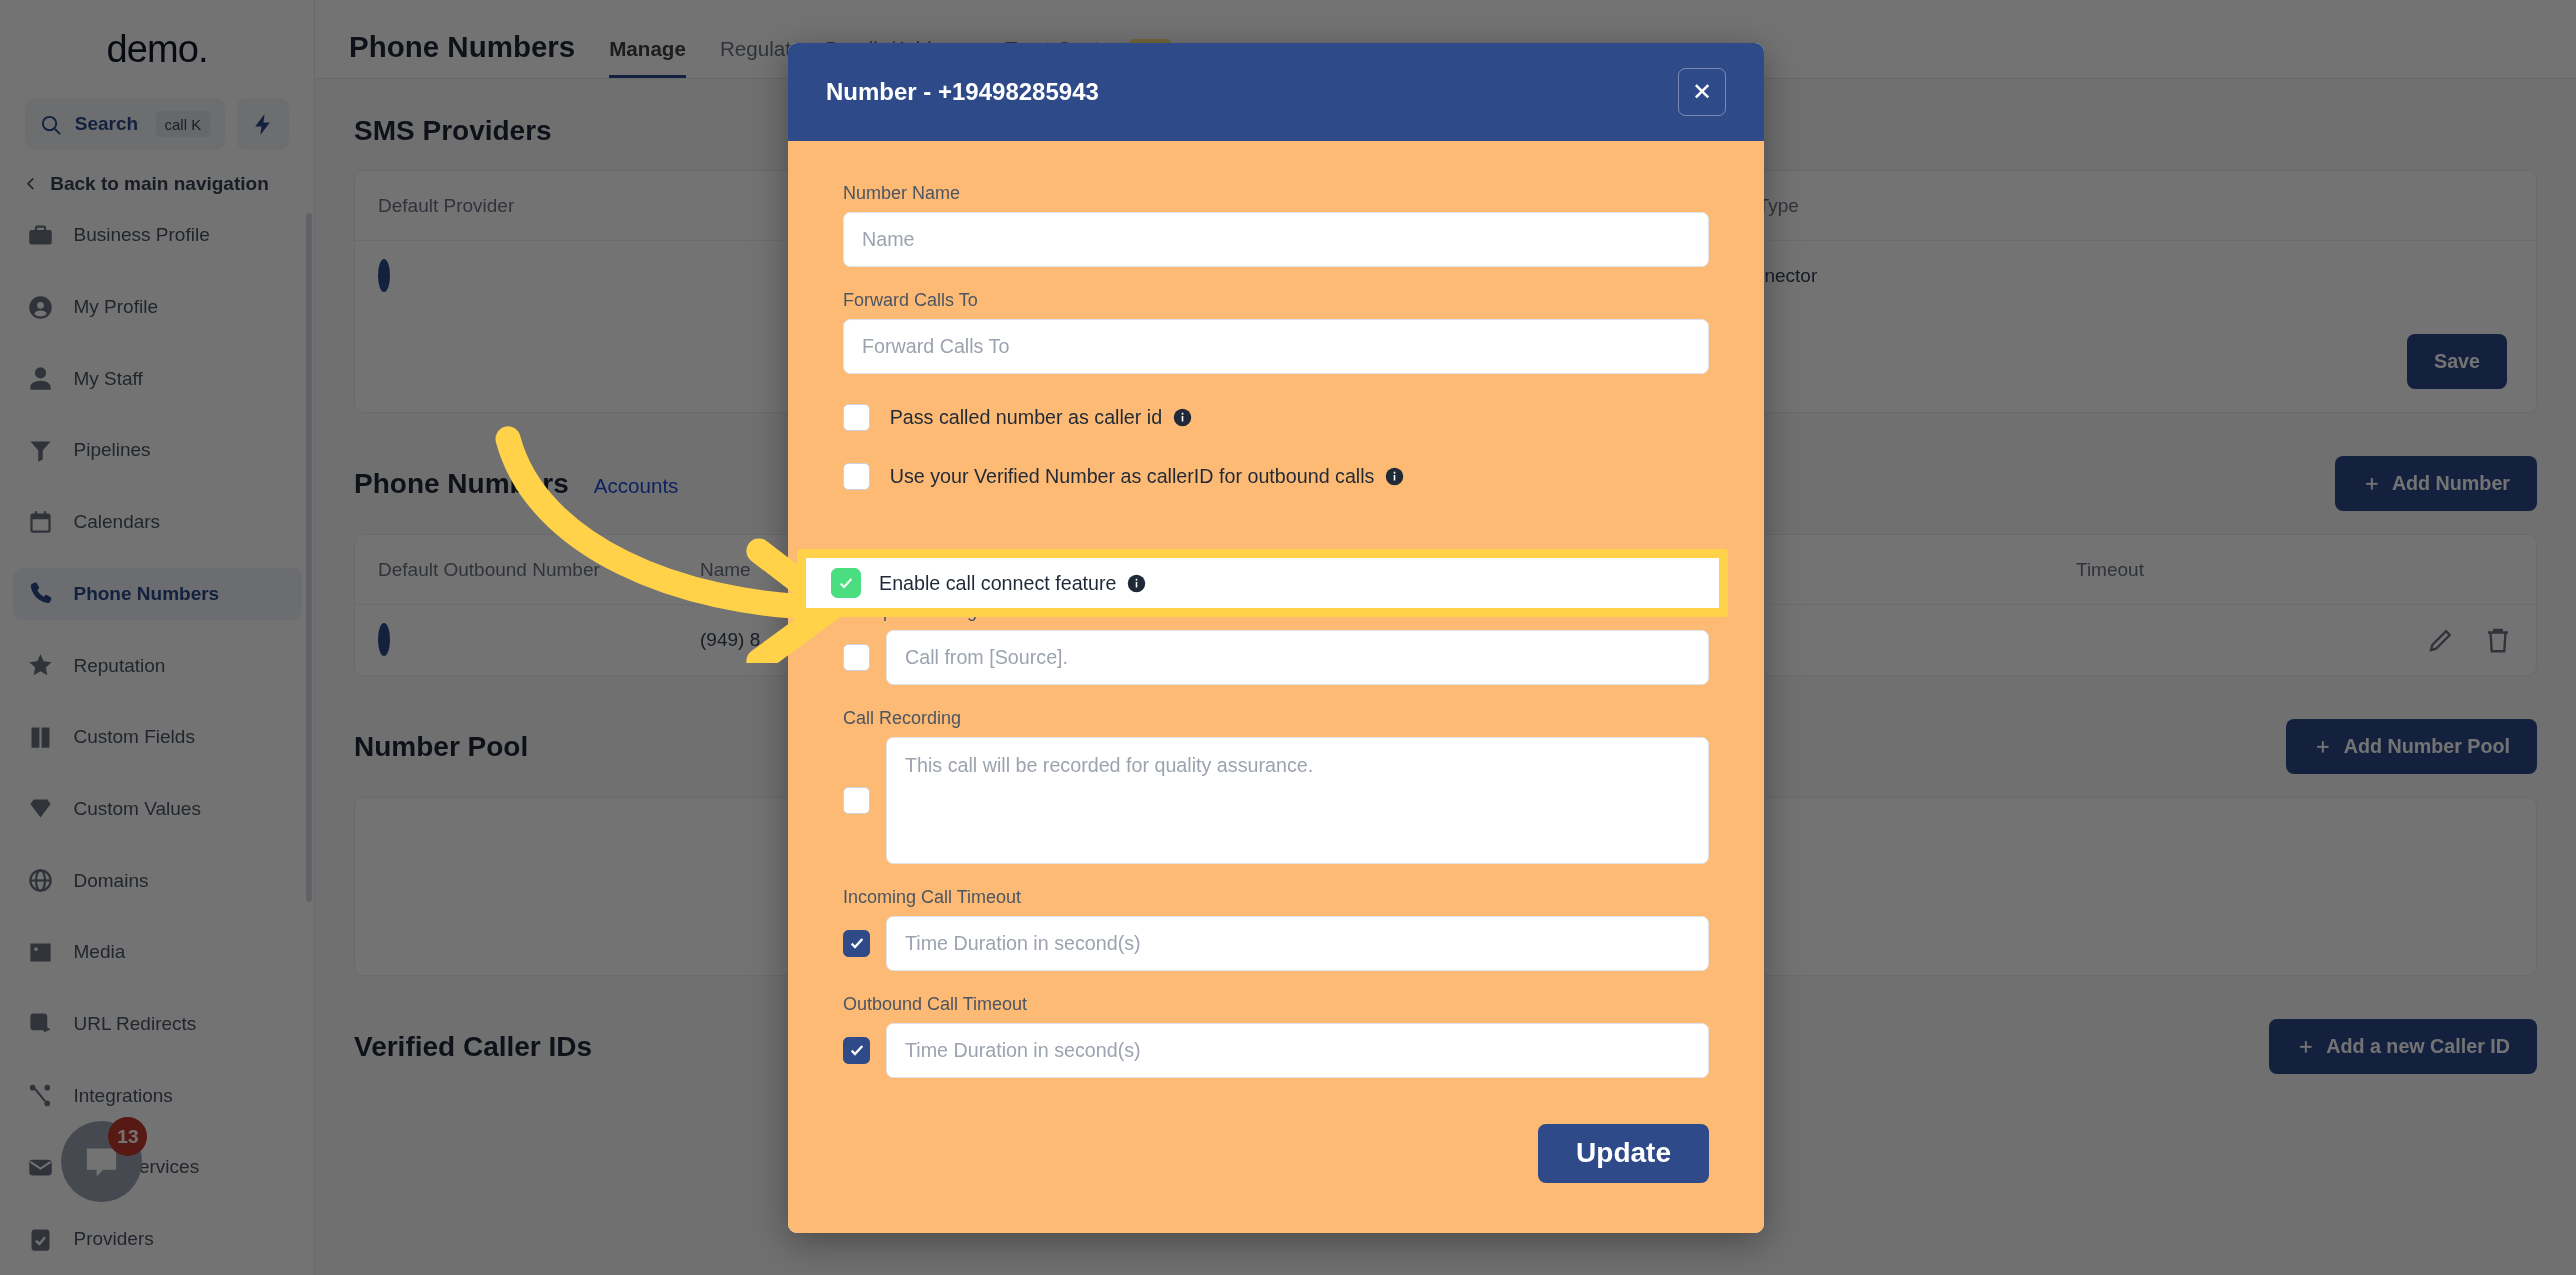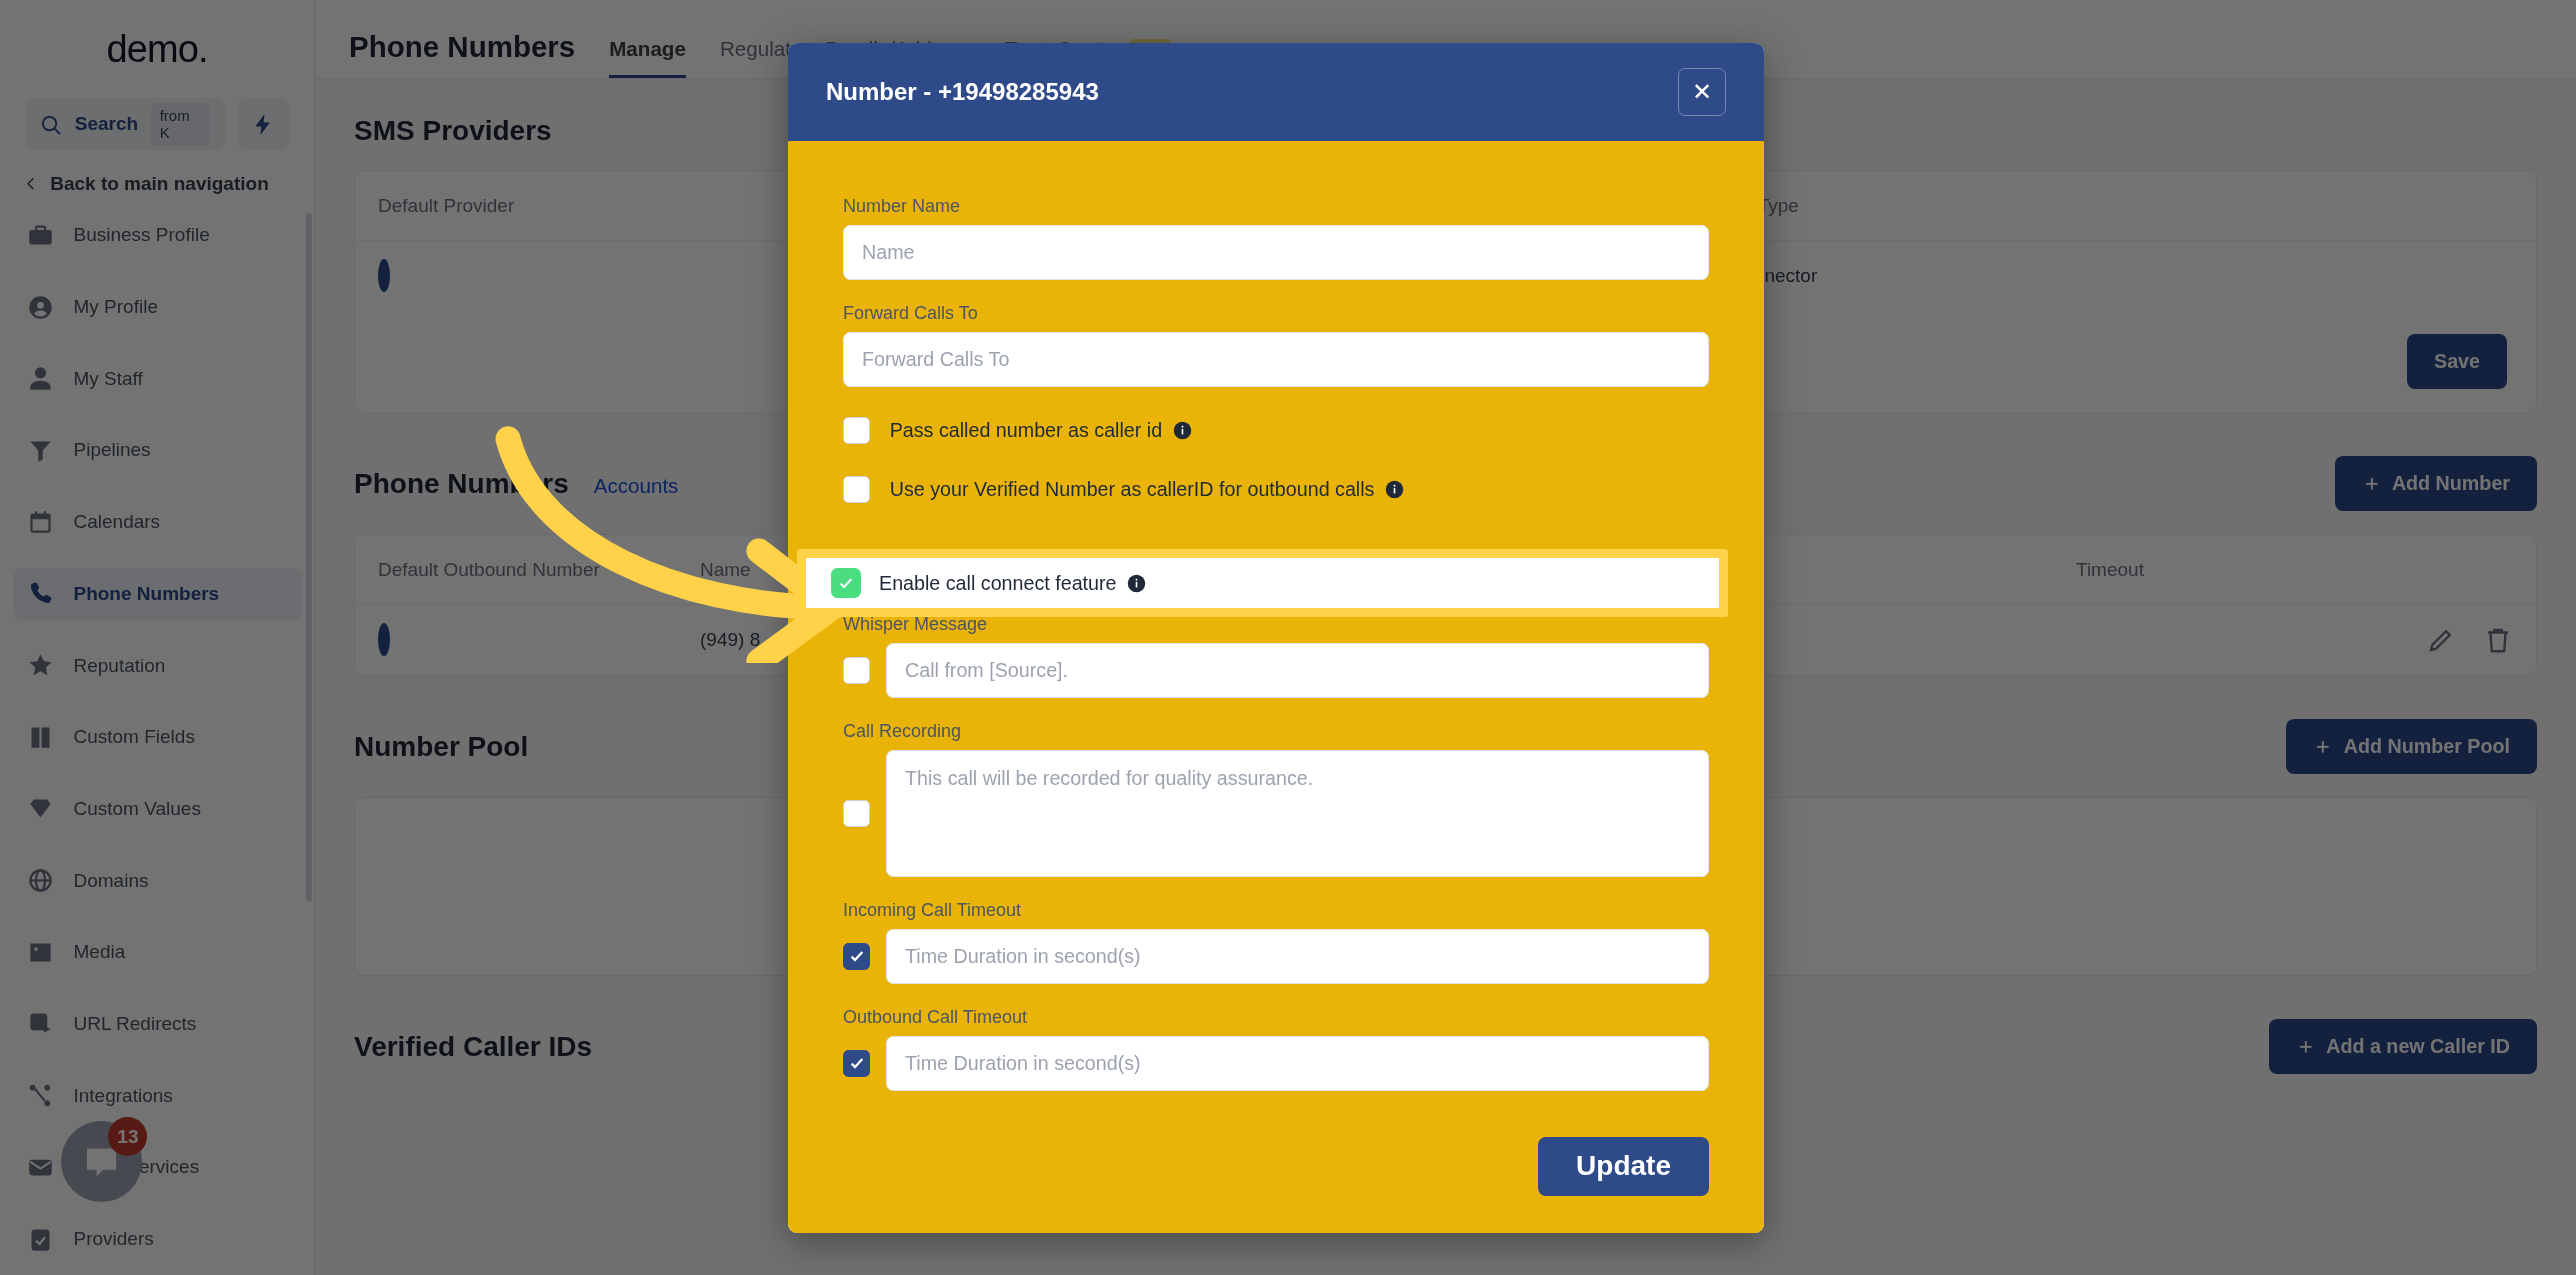--- a/index.html
+++ b/index.html
@@ -166,22 +166,22 @@
     padding: 0 38px;
     flex: none;
   }
   .modal-title { color: #ffffff; font-size: 24px; font-weight: 600; }
   .modal-x {
     width: 48px; height: 48px; border: 0.9px solid rgba(255,255,255,.35);
     border-radius: 7.2px; color: #ffffff; font-size: 24px; background: transparent;
     display: flex; align-items: center; justify-content: center;
   }
   .modal-body {
-    flex: 1; padding: 55px 55px 36px 55px; overflow: hidden;
-    background: #eab308;
+    flex: 1; padding: 42px 55px 36px 55px; overflow: hidden;
+    background: #fdba74;
   }
   .f-label { font-size: 18px; color: #4b5563; margin-bottom: 8px; }
   .f-input {
     width: 100%; height: 55px; border: 0.9px solid #dfe3ea; border-radius: 7.2px;
     background: #ffffff; padding: 0 18px; font-size: 19.7px; color: #111827;
     font-family: "Liberation Sans", sans-serif;
   }
   .f-input::placeholder { color: #9ca3af; }
   .f-group { margin-bottom: 23px; }
   .cb-row { display: flex; align-items: center; gap: 19.7px; margin-bottom: 32px; }
@@ -239,21 +239,21 @@
         <span class="brand-text">demo.</span>
       </div>
 
       <div class="search-row">
         <div class="search-box">
           <svg class="search-ico" viewBox="0 0 24 24" fill="none" stroke="#2b4a8b" stroke-width="2">
             <circle cx="11" cy="11" r="7"></circle>
               <line x1="16.5" y1="16.5" x2="22" y2="22"></line>
           </svg>
           <span class="search-ph">Search</span>
-          <span class="kbd">from K</span>
+          <span class="kbd">call K</span>
         </div>
         <div class="bolt-box">
           <svg width="25" height="25" viewBox="0 0 24 24" fill="#2b4a8b">
             <path d="M13 2L4 14h6l-1 8 9-12h-6z"></path>
           </svg>
         </div>
       </div>
 
       <div class="back-row">
         <svg width="18" height="21.5" viewBox="0 0 24 24" fill="none" stroke="#374151" stroke-width="2">

